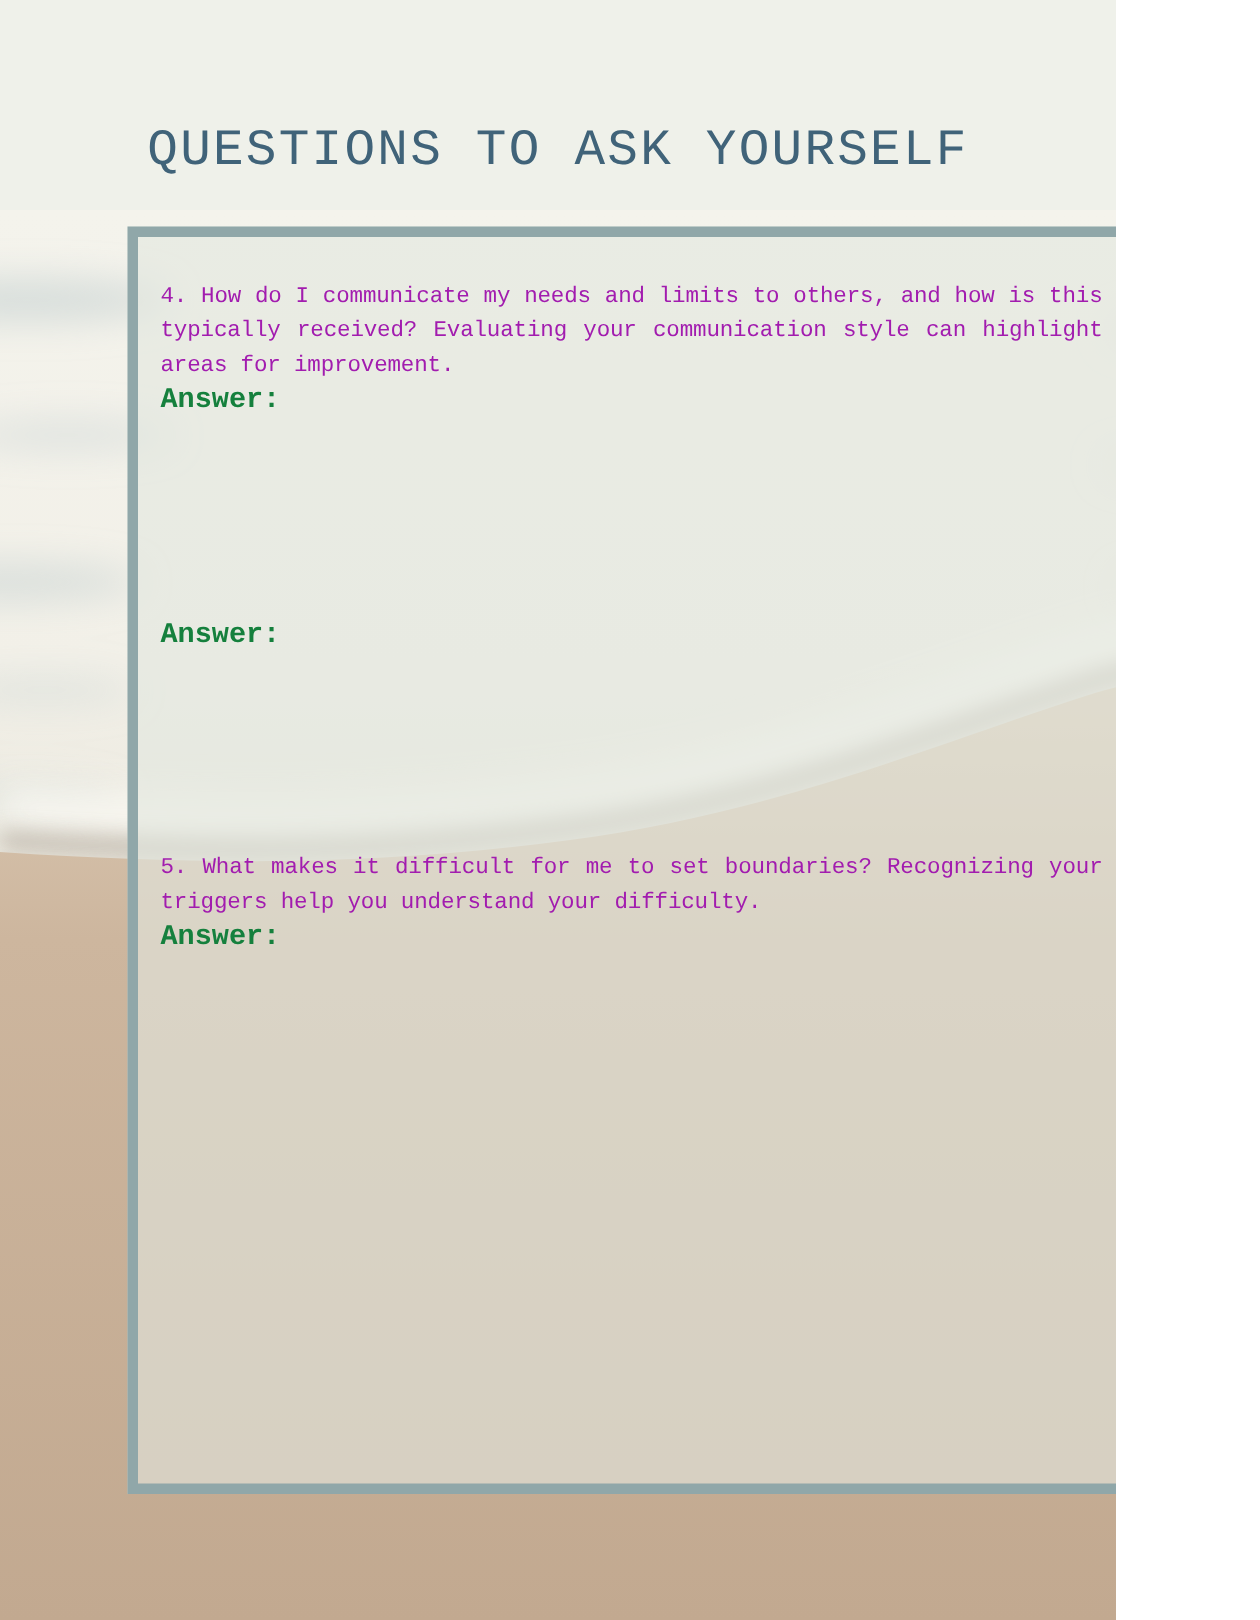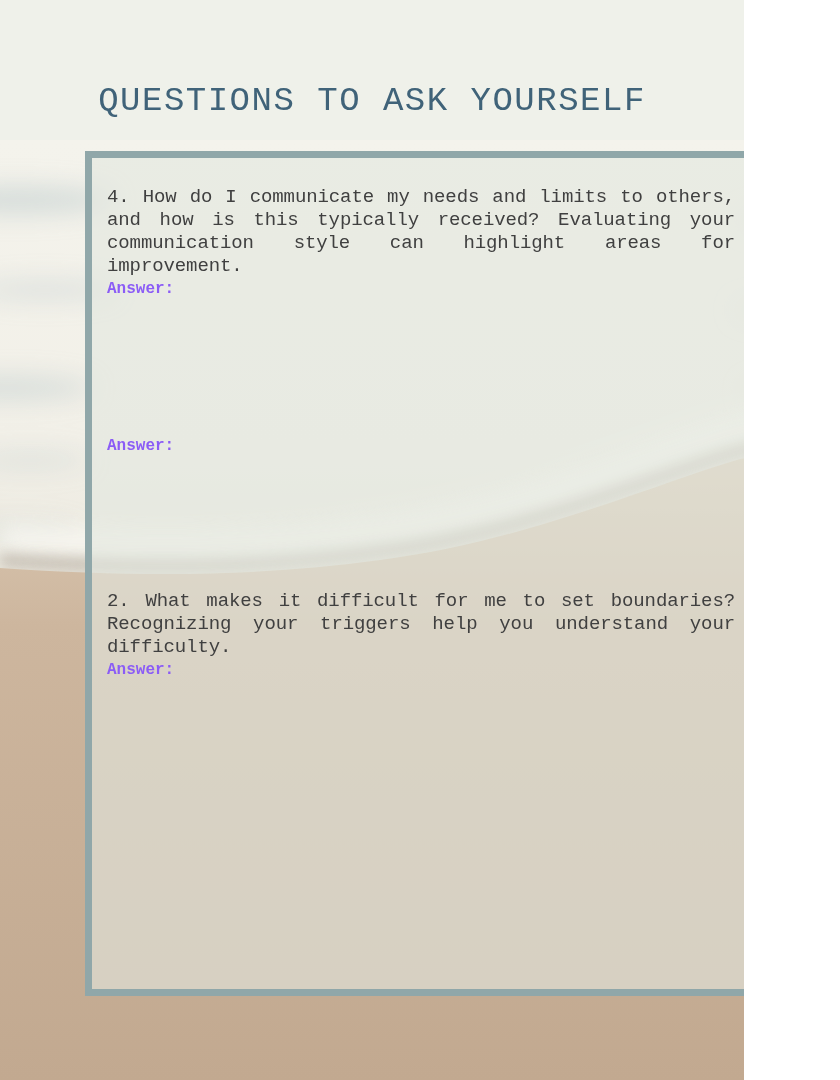--- a/index.html
+++ b/index.html
@@ -28,32 +28,32 @@
     position:absolute;top:82px;left:0;width:100%;
     margin:0;
     text-align:center;
     font-size:34px;
     font-weight:normal;
     letter-spacing:1.5px;
     color:#406379;
   }
   .question{
     margin:0;
-    font-size:19px;
+    font-size:15px;
     line-height:23px;
     letter-spacing:-0.1px;
-    color:#404040;
+    color:#a21caf;
     text-align:justify;
   }
   .answer{
     margin:0;
-    font-size:16px;
+    font-size:19px;
     line-height:23px;
     font-weight:bold;
-    color:#8b5cf6;
+    color:#15803d;
   }
   .answer-space-lg{height:134px;}
   .answer-space-md{height:132px;}
 </style>
 </head>
 <body>
 
 <div class="page">
 
   <svg class="photo" viewBox="0 0 840 940" preserveAspectRatio="none" aria-hidden="true">
@@ -108,19 +108,19 @@
       <p class="answer">Answer:</p>
       <div class="answer-space-lg"></div>
     </div>
 
     <div>
       <p class="answer">Answer:</p>
       <div class="answer-space-md"></div>
     </div>
 
     <div>
-      <p class="question">2. What makes it difficult for me to set boundaries? Recognizing your triggers help you understand your difficulty.</p>
+      <p class="question">5. What makes it difficult for me to set boundaries? Recognizing your triggers help you understand your difficulty.</p>
       <p class="answer">Answer:</p>
       <div></div>
     </div>
 
   </div>
 </div>
 
 </body></html>

